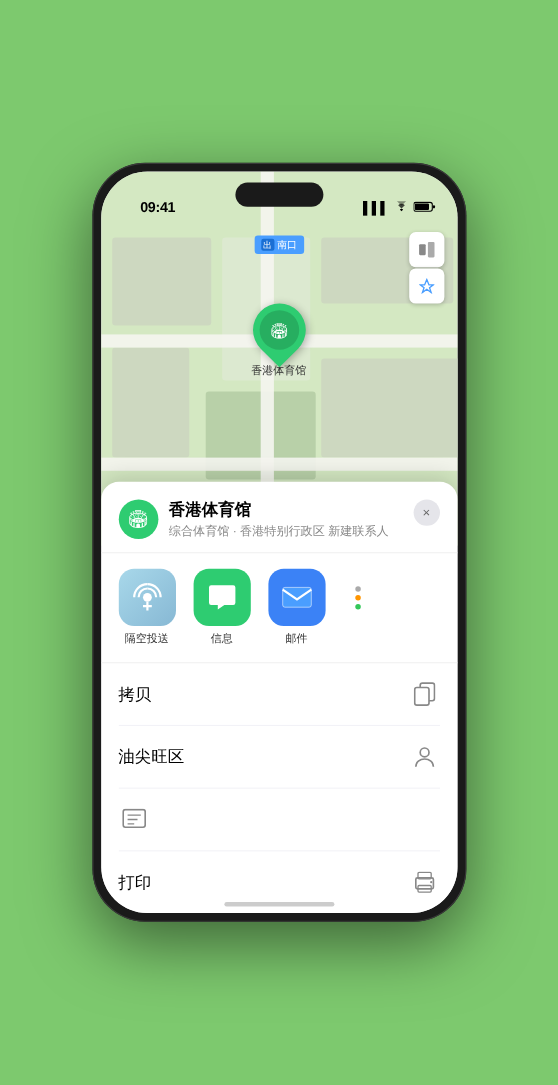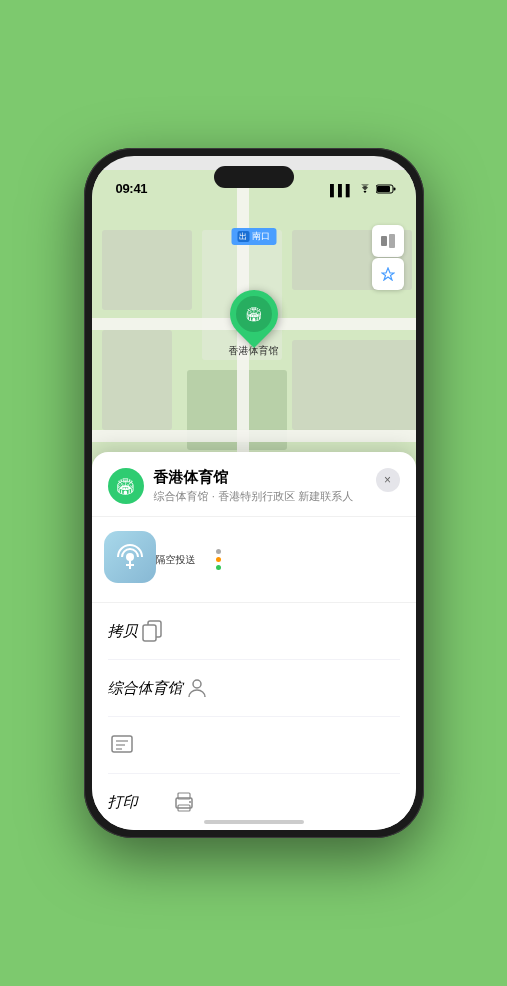--- a/index.html
+++ b/index.html
@@ -42,21 +42,21 @@
       height: 22px;
       background: #1a1a1a;
       border-radius: 14px;
       z-index: 100;
     }
 
     
     .status-bar {
       position: absolute;
       top: 0;
-      left: 4px;
+      left: 16px;
       right: 0;
       height: 44px;
       display: flex;
       align-items: flex-end;
       justify-content: space-between;
       padding: 0 20px 4px;
       z-index: 99;
       text-align: center;
     }
 
@@ -74,21 +74,21 @@
     }
 
     .status-icons span {
       font-size: 11px;
       color: #000;
     }
 
     
     .map-area {
       position: absolute;
-      top: 14px;
+      top: 0;
       left: 0;
       right: 0;
       height: 340px;
       background: #d4e8c2;
       overflow: hidden;
     }
 
     
     .map-road-h {
       position: absolute;
@@ -284,21 +284,21 @@
     .share-row {
       display: flex;
       padding: 14px 12px;
       gap: 8px;
       overflow-x: auto;
       border-bottom: 1px solid #f0f0f0;
     }
 
     .share-item {
       display: flex;
-      flex-direction: row;
+      flex-direction: column;
       align-items: center;
       min-width: 60px;
     }
 
     .share-icon-box {
       width: 52px;
       height: 52px;
       border-radius: 14px;
       display: flex;
       align-items: center;
@@ -339,23 +339,23 @@
     .notes-line:nth-child(3) { width: 30px; }
 
     
     .action-list {
       padding: 0 16px;
     }
 
     .action-item {
       display: flex;
       align-items: center;
+      justify-content: space-between;
       padding: 14px 0;
       border-bottom: 1px solid #f2f2f7;
-      font-style: italic;
     }
 
     .action-item:last-child {
       border-bottom: none;
       gap: 32px;
     }
 
     .action-label {
       font-size: 15px;
       color: #000;
@@ -482,21 +482,39 @@
               <path d="M14 6 A8 8 0 0 0 6 14" stroke="white" stroke-width="2" fill="none"></path>
               <path d="M14 2 A12 12 0 0 1 26 14" stroke="white" stroke-width="2" fill="none"></path>
               <path d="M14 2 A12 12 0 0 0 2 14" stroke="white" stroke-width="2" fill="none"></path>
               <line x1="14" y1="18" x2="14" y2="26" stroke="white" stroke-width="2"></line>
               <line x1="10" y1="22" x2="18" y2="22" stroke="white" stroke-width="2"></line>
             </svg>
           </div>
           <span class="share-label">隔空投送</span>
         </div>
 
-
+        <div class="share-item">
+          <div class="share-icon-box messages">
+            <svg width="28" height="26" viewBox="0 0 28 26" fill="none">
+              <path d="M4 2h20a2 2 0 012 2v14a2 2 0 01-2 2h-8l-6 4v-4H4a2 2 0 01-2-2V4a2 2 0 012-2z" fill="white"></path>
+            </svg>
+          </div>
+          <span class="share-label">信息</span>
+        </div>
+
+        <div class="share-item">
+          <div class="share-icon-box mail">
+            <svg width="30" height="24" viewBox="0 0 30 24" fill="none">
+              <rect x="2" y="3" width="26" height="18" rx="2" fill="#4a9eff"></rect>
+              <rect x="2" y="3" width="26" height="18" rx="2" fill="none" stroke="white" stroke-width="0.5"></rect>
+              <path d="M2 5L15 14L28 5" stroke="white" stroke-width="2" fill="none"></path>
+            </svg>
+          </div>
+          <span class="share-label">邮件</span>
+        </div>
 
 
         <div class="share-item" style="min-width:36px;">
           <div style="width:30px;height:52px;display:flex;align-items:center;justify-content:center;">
             <div style="display:flex;flex-direction:column;gap:3px;">
               <div style="width:5px;height:5px;background:#aaa;border-radius:50%;"></div>
               <div style="width:5px;height:5px;background:#ff9500;border-radius:50%;"></div>
               <div style="width:5px;height:5px;background:#34c759;border-radius:50%;"></div>
             </div>
           </div>
@@ -510,21 +528,21 @@
           <span class="action-label">拷贝</span>
           <div class="action-icon">
             <svg width="20" height="22" viewBox="0 0 20 22" fill="none">
               <rect x="6" y="1" width="13" height="16" rx="2" stroke="#888" stroke-width="1.5" fill="none"></rect>
               <rect x="1" y="5" width="13" height="16" rx="2" stroke="#888" stroke-width="1.5" fill="white"></rect>
             </svg>
           </div>
         </div>
 
         <div class="action-item">
-          <span class="action-label">综合体育馆</span>
+          <span class="action-label">油尖旺区</span>
           <div class="action-icon">
             <svg width="22" height="22" viewBox="0 0 22 22" fill="none">
               <circle cx="11" cy="7" r="4" stroke="#888" stroke-width="1.5" fill="none"></circle>
               <path d="M3 20c0-4 3.6-7 8-7s8 3 8 7" stroke="#888" stroke-width="1.5" fill="none"></path>
             </svg>
           </div>
         </div>
 
 
         <div class="action-item">

